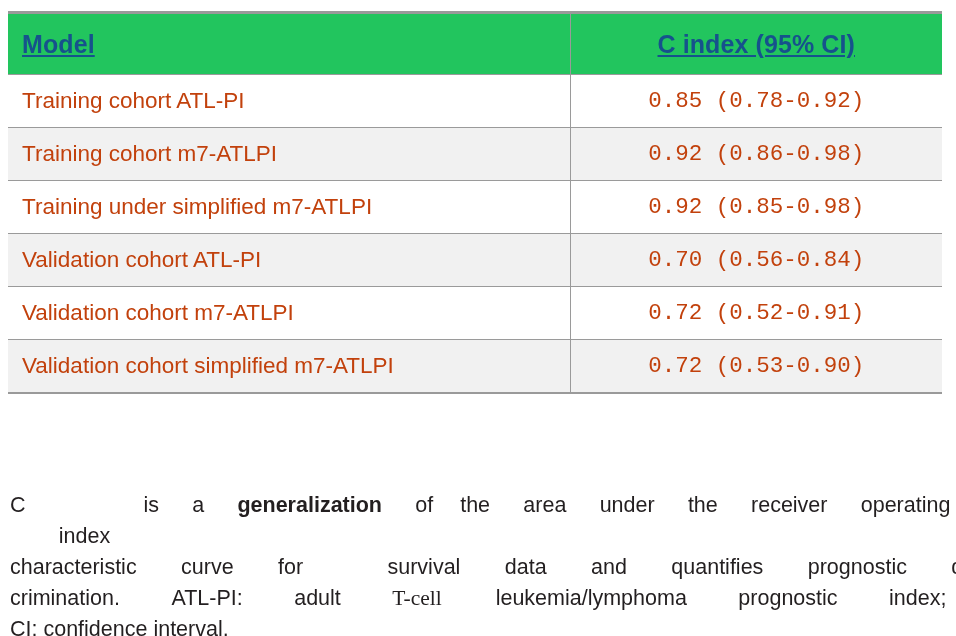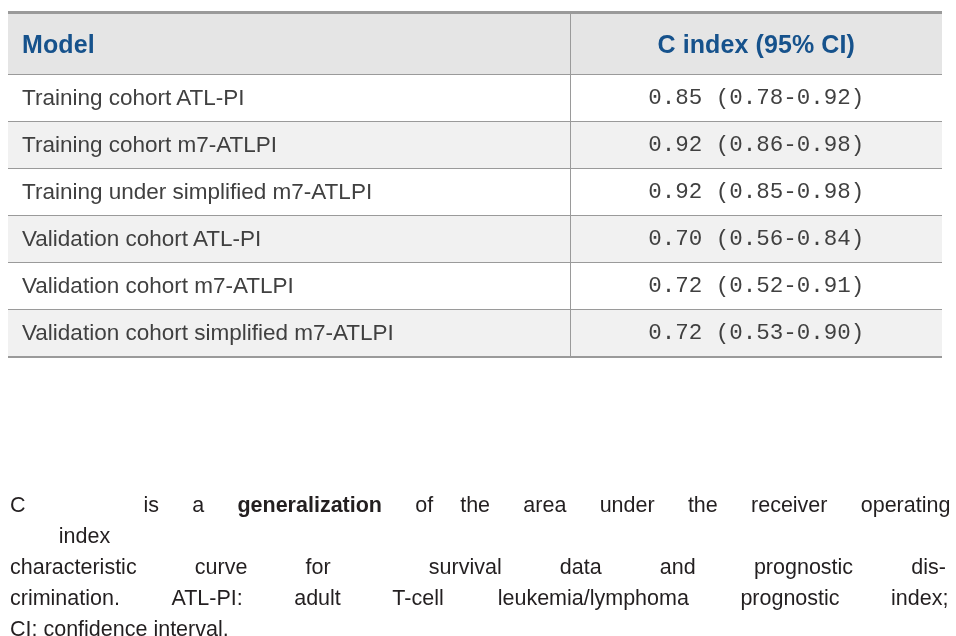--- a/index.html
+++ b/index.html
@@ -31,42 +31,43 @@
     width: 934px;
     border-collapse: collapse;
     table-layout: fixed;
     border-top: 3px solid #9a9a9a;
     border-bottom: 2px solid #9a9a9a;
   }
   table.ctable col.c1 { width: 562px; }
   table.ctable col.c2 { width: 372px; }
 
   table.ctable thead th {
-    background: #e5e5e5;
+    background: #22c55e;
     color: #16528c;
     font-size: 25px;
     font-weight: bold;
     height: 62px;
     padding: 0 14px;
     border-bottom: 1px solid #9a9a9a;
     box-sizing: border-box;
     letter-spacing: 0.1px;
+    text-decoration: underline;
   }
   table.ctable thead th.th-model {
     text-align: left;
     border-right: 1px solid #9a9a9a;
   }
   table.ctable thead th.th-cindex {
     text-align: center;
   }
 
   table.ctable tbody td {
     font-size: 22.5px;
-    color: #404040;
-    height: 47px;
+    color: #c2410c;
+    height: 53px;
     padding: 0 14px;
     box-sizing: border-box;
     border-bottom: 1px solid #9a9a9a;
     font-weight: 400;
   }
   table.ctable tbody tr:last-child td {
     border-bottom: none;
   }
   table.ctable tbody td.cell-model {
     text-align: left;
@@ -166,29 +167,30 @@
         <span>operating</span>
       </span>
     <span class="cap-line justify" style="white-space: nowrap;">
 
     <span style="margin-right: 44.3926px;">characteristic</span>
         <span style="margin-right: 44.3926px;">curve</span>
         <span style="margin-right: 44.3926px;">for</span>
         <span style="margin-right: 44.3926px; margin-left: 40px;">survival</span>
         <span style="margin-right: 44.3926px;">data</span>
         <span style="margin-right: 44.3926px;">and</span>
+        <span style="margin-right: 44.3926px;">quantifies</span>
         <span style="margin-right: 44.3926px;">prognostic</span>
         <span>dis-</span>
       </span>
     <span class="cap-line justify" style="white-space: nowrap;">
 
     <span style="margin-right: 51.4974px;">crimination.</span>
         <span style="margin-right: 51.4974px;">ATL-PI:</span>
         <span style="margin-right: 51.4974px;">adult</span>
-        <span style="margin-right: 54px;">T-cell</span>
+        <span style="margin-right: 54px; font-family: Liberation Serif, serif;">T-cell</span>
         <span style="margin-right: 51.4974px;">leukemia/lymphoma</span>
         <span style="margin-right: 51.4974px;">prognostic</span>
         <span>index;</span>
       </span>
     <span class="cap-line">
       <span>CI: confidence interval.</span>
     </span>
   </div>
 
 </div>

